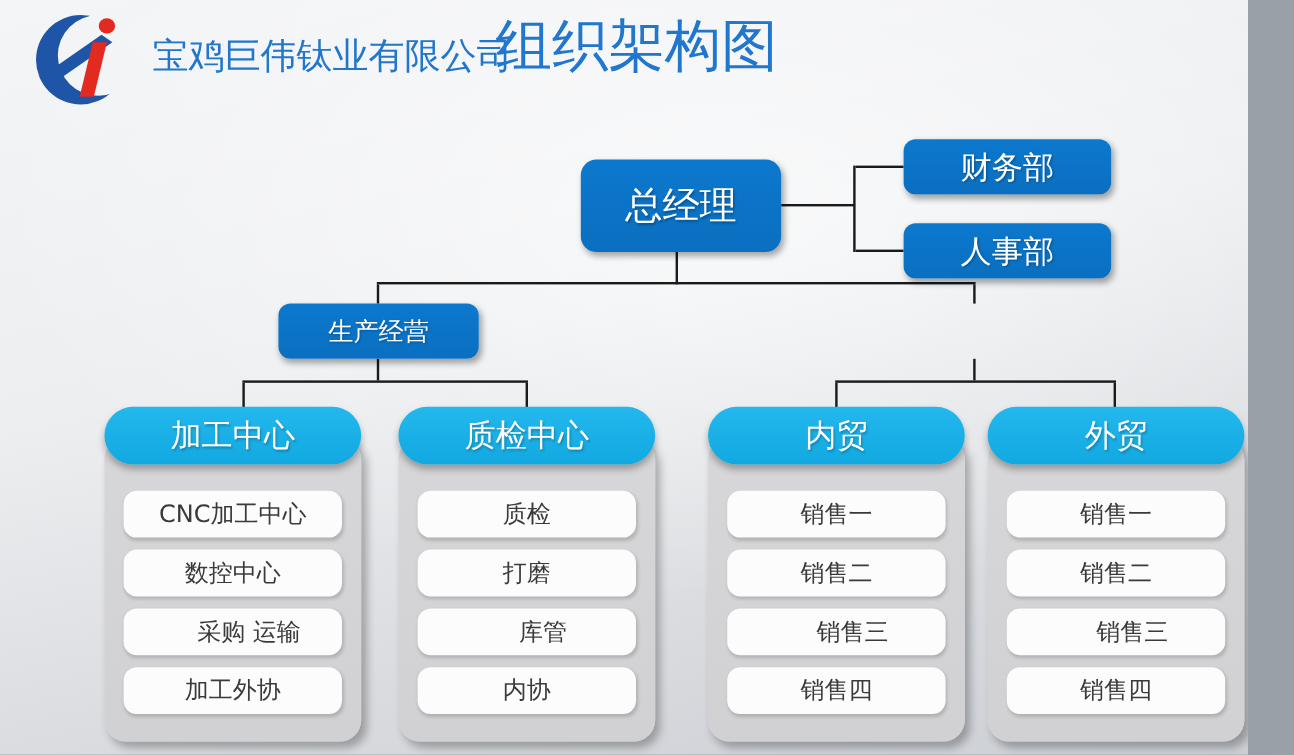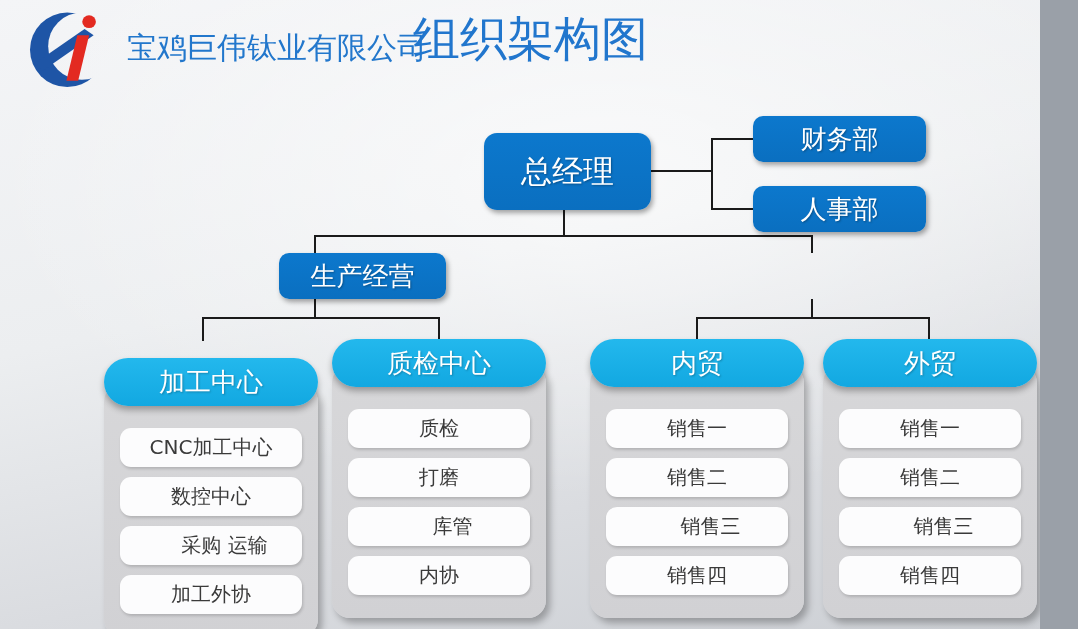--- a/index.html
+++ b/index.html
@@ -20,37 +20,37 @@
   
   .bluebox{
     position:absolute;z-index:3;background:linear-gradient(#0c78cd,#0a6fc0);
     color:#fff;display:flex;align-items:center;justify-content:center;
     border-radius:10px;box-shadow:2px 3px 5px rgba(0,0,0,0.35);
     text-shadow:1px 1px 2px rgba(0,0,0,0.3);white-space:nowrap;
   }
   .box-root{left:484px;top:133px;width:167px;height:77px;font-size:31px;border-radius:13px;}
   .box-finance{left:753px;top:116px;width:173px;height:46px;font-size:26px;}
   .box-hr{left:753px;top:186px;width:173px;height:46px;font-size:26px;}
-  .box-prod{left:232px;top:253px;width:167px;height:46px;font-size:26px;margin-left:47px;}
+  .box-prod{left:232px;top:253px;width:167px;height:46px;font-size:21px;}
   .box-sales{left:727px;top:253px;width:170px;height:46px;font-size:26px;}
   
   .panel{
     position:absolute;top:365px;width:214px;height:253px;z-index:2;
     background:linear-gradient(#d7d7d9 0%,#d1d1d4 100%);
     border-radius:18px;box-shadow:4px 5px 7px rgba(0,0,0,0.28);
   }
   .pill{
     position:absolute;top:339px;width:214px;height:48px;z-index:3;
     background:linear-gradient(#23b8ed,#12a8e1);
     border-radius:24px;color:#fff;font-size:26px;
     display:flex;align-items:center;justify-content:center;
     box-shadow:0 4px 6px rgba(0,0,0,0.3);text-shadow:1px 1px 2px rgba(0,0,0,0.25);
     white-space:nowrap;
   }
-  .col1{left:104px;margin-top:19px;} .col2{left:332px;} .col3{left:590px;} .col4{left:823px;}
+  .col1{left:87px;} .col2{left:332px;} .col3{left:590px;} .col4{left:823px;}
   .item{
     position:absolute;left:16px;width:182px;height:39px;
     background:#fcfcfd;border-radius:11px;
     display:flex;align-items:center;justify-content:center;
     font-size:20px;color:#3a3a3a;box-shadow:1px 2px 3px rgba(0,0,0,0.16);
     white-space:nowrap;
   }
   .it1{top:44px;text-align:right;} .it2{top:93px;} .it3{top:142px;padding-left:27px;} .it4{top:191px;}
 </style>
 </head>

